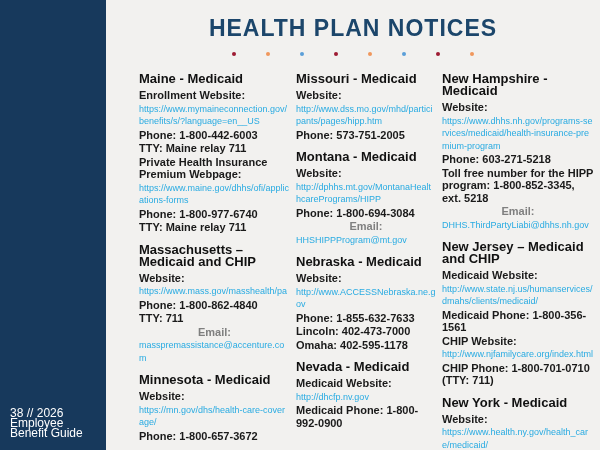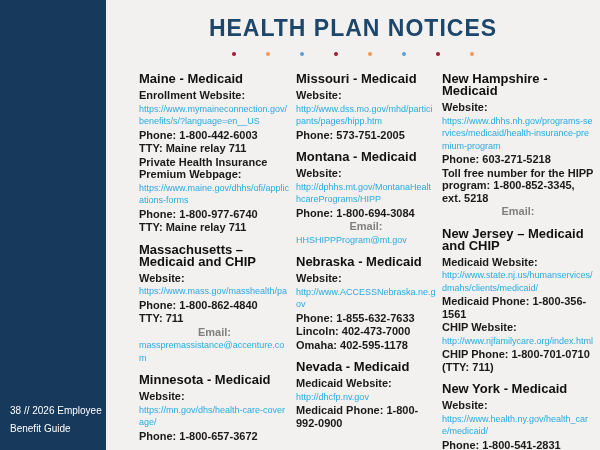--- a/index.html
+++ b/index.html
@@ -72,22 +72,22 @@
     margin-bottom: 1px;
     color: #29ABE2;
     word-break: break-all;
     cursor: pointer;
   }
   .footer {
     position: absolute;
     left: 10px; bottom: 12px;
     width: 92px;
     color: #FFFFFF;
-    font-size: 10px;
-    line-height: 18px;
+    font-size: 12px;
+    line-height: 10px;
   }
 </style>
 </head>
 <body>
 
 <div class="side-band"></div>
 
 <div class="content">
   <div class="page-title">HEALTH PLAN NOTICES</div>
   <div class="dots-row" id="dots-row">
@@ -160,20 +160,21 @@
         </div>
       </div>
       <div class="column">
         <div class="block">
           <div class="heading">New Hampshire - Medicaid</div>
           <div class="line">Website:</div>
           <a class="link">https://www.dhhs.nh.gov/programs-services/medicaid/health-insurance-premium-program</a>
           <div class="line">Phone: 603-271-5218</div>
           <div class="line">Toll free number for the HIPP program: 1-800-852-3345, ext. 5218</div>
           <div class="line muted">Email:</div>
+          <a class="link">DHHS.ThirdPartyLiabi@dhhs.nh.gov</a>
         </div>
         <div class="block">
           <div class="heading">New Jersey – Medicaid and CHIP</div>
           <div class="line">Medicaid Website:</div>
           <a class="link">http://www.state.nj.us/humanservices/dmahs/clients/medicaid/</a>
           <div class="line">Medicaid Phone: 1-800-356-1561</div>
           <div class="line">CHIP Website:</div>
           <a class="link">http://www.njfamilycare.org/index.html</a>
           <div class="line">CHIP Phone: 1-800-701-0710 (TTY: 711)</div>
         </div>

